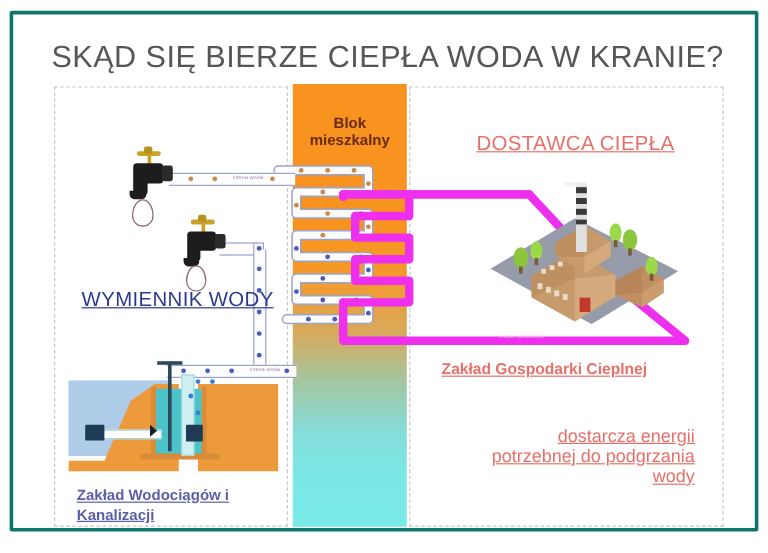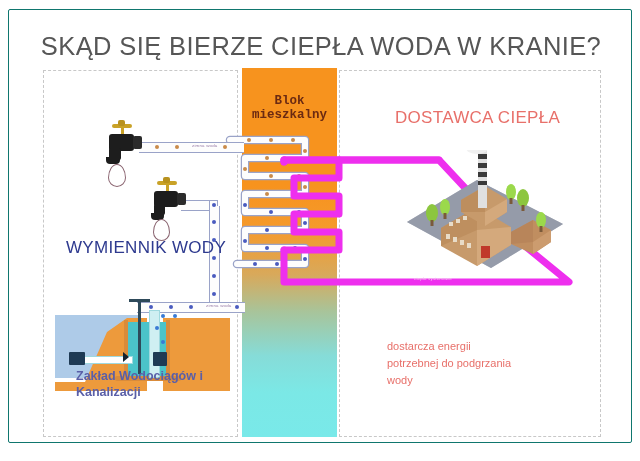--- a/index.html
+++ b/index.html
@@ -2,46 +2,46 @@
 <html><head>
 <meta charset="utf-8">
 <style>
   html,body{margin:0;padding:0;background:#000;}
   body{width:640px;height:461px;overflow:hidden;font-family:"Liberation Sans",sans-serif;}
 
   #canvas{position:relative;width:640px;height:461px;background:#ffffff;}
 
   
   #card{position:absolute;left:8px;top:9px;width:624px;height:434px;
-        background:#fff;border:1px solid #0f766e;border-radius:2px;box-sizing:border-box;}
+        background:#fff;border:3px solid #0f766e;border-radius:2px;box-sizing:border-box;}
 
   
   #title{position:absolute;left:0;top:22px;width:624px;text-align:center;
          font-size:25.5px;letter-spacing:.4px;color:#565656;white-space:nowrap;}
 
   
   .panel{position:absolute;border:1.6px dashed #c8c8c8;box-sizing:border-box;background:transparent;}
   #panel-water{left:34px;top:60px;width:195px;height:367px;}
   #panel-heat{left:330px;top:60px;width:262px;height:367px;}
 
   
   #column{position:absolute;left:233px;top:58px;width:95px;height:369px;
           background:linear-gradient(180deg,#F7931E 0%,#F7931E 32%,#F59A2C 44%,#D8A95B 56%,#A8C49A 66%,#86DCD8 78%,#7BE8E6 88%,#79E9E9 100%);}
   #label-blok{position:absolute;left:0;top:26px;width:95px;text-align:center;
-              font-size:12.5px;font-weight:bold;color:#6B2A12;line-height:14px;font-family:Liberation Mono, monospace;}
+              font-size:12.5px;font-weight:bold;color:#6B2A12;line-height:14px;}
   #label-wymiennik{position:absolute;left:0;top:246px;width:95px;text-align:center;
               font-size:12.5px;color:#2b2b2b;line-height:15px;letter-spacing:.3px;}
 
   
-  .lbl{position:absolute;white-space:pre-line;}
+  .lbl{position:absolute;white-space:pre-line;text-decoration:underline;}
   #lbl-dost-wody{left:57px;top:228px;font-size:17px;color:#2E3A8F;letter-spacing:.3px;}
-  #lbl-zwik{left:53px;top:358px;font-size:12.5px;font-weight:bold;color:#5A5FA8;line-height:16px;margin-left:14px;}
+  #lbl-zwik{left:53px;top:393px;font-size:12.5px;font-weight:bold;color:#5A5FA8;line-height:16px;}
   #lbl-dost-ciepla{left:386px;top:98px;font-size:17px;color:#E8706A;letter-spacing:.3px;}
   #lbl-zgc{left:357px;top:288px;font-size:13px;font-weight:bold;color:#E8706A;}
-  #lbl-desc{left:378px;top:328px;font-size:11px;color:#E8706A;line-height:17px;text-align:left;width:190px;}
+  #lbl-desc{left:378px;top:343px;font-size:15px;color:#E8706A;line-height:17px;text-align:right;width:190px;}
 
   
   .faucet{position:absolute;}
   .fc-handle-stem{position:absolute;width:3px;height:8px;background:#C9A227;border-radius:1px;}
   .fc-handle-bar{position:absolute;width:20px;height:4px;background:#C9A227;border-radius:2px;}
   .fc-handle-knob{position:absolute;width:7px;height:6px;background:#B8921F;border-radius:2px;}
   .fc-body{position:absolute;background:#1d1d1d;border-radius:3px;}
   .fc-neck{position:absolute;background:#1d1d1d;border-radius:2px;}
   .fc-spout{position:absolute;background:#1d1d1d;border-radius:0 0 4px 4px;}
   .fc-collar{position:absolute;background:#2b2b2b;border-radius:2px;}
@@ -280,18 +280,19 @@
           <ellipse cx="142" cy="70" rx="5" ry="8" fill="#9BD94B"></ellipse>
           <rect x="140.5" y="76" width="3" height="6" fill="#7a5a3a"></rect>
         </g>
       </svg>
     </div>
 
     <div class="lbl" id="lbl-dost-wody">WYMIENNIK WODY</div>
     <div class="lbl" id="lbl-zwik">Zakład Wodociągów i
 Kanalizacji</div>
     <div class="lbl" id="lbl-dost-ciepla">DOSTAWCA CIEPŁA</div>
+    <div class="lbl" id="lbl-zgc">Zakład Gospodarki Cieplnej</div>
     <div class="lbl" id="lbl-desc">dostarcza energii
 potrzebnej do podgrzania
 wody</div>
 
   </div>
 </div>
 
 </body></html>

